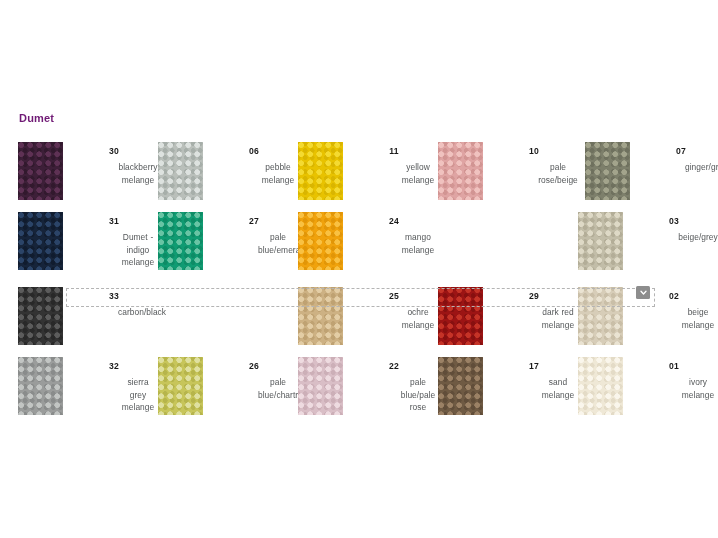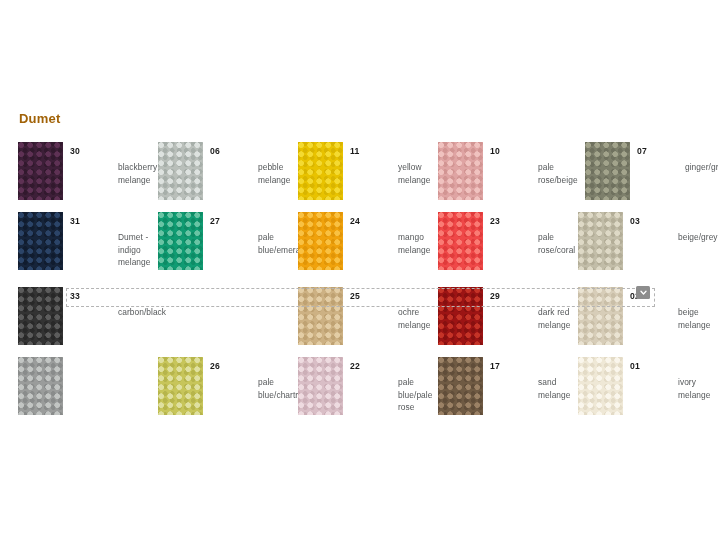--- a/index.html
+++ b/index.html
@@ -21,34 +21,35 @@
     width: 718px;
     height: 538px;
     background: #ffffff;
   }
 
   
   .collection-title {
     position: absolute;
     left: 19px;
     top: 110px;
-    font-size: 13px;
+    font-size: 11px;
     font-weight: 700;
-    color: #a16207;
+    color: #701a75;
     letter-spacing: 0.2px;
     line-height: 17px;
   }
 
   
   .swatch-grid {
     position: absolute;
     left: 0;
     top: 0;
     width: 718px;
     height: 538px;
+    text-align: center;
   }
 
   .swatch-cell {
     position: absolute;
     width: 140px;
     height: 70px;
   }
 
   .swatch-chip {
     position: absolute;
@@ -149,24 +150,20 @@
         <div class="swatch-meta"><div class="swatch-code">31</div><div class="swatch-name">Dumet - indigo melange</div></div>
       </div>
       <div class="swatch-cell" style="left: 158px; top: 212px;">
         <div class="swatch-chip" style="background-image: radial-gradient(circle at 35% 35%, rgb(104, 196, 164) 0px, rgb(104, 196, 164) 2.6px, transparent 3px), radial-gradient(circle at 60% 65%, rgba(10, 121, 86, 0.44) 0px, rgba(10, 121, 86, 0.44) 2.2px, transparent 2.6px), linear-gradient(rgb(16, 155, 114), rgb(16, 155, 114));"></div>
         <div class="swatch-meta"><div class="swatch-code">27</div><div class="swatch-name">pale blue/emerald</div></div>
       </div>
       <div class="swatch-cell" style="left: 298px; top: 212px;">
         <div class="swatch-chip" style="background-image: radial-gradient(circle at 35% 35%, rgb(249, 193, 66) 0px, rgb(249, 193, 66) 2.6px, transparent 3px), radial-gradient(circle at 60% 65%, rgba(207, 134, 0, 0.44) 0px, rgba(207, 134, 0, 0.44) 2.2px, transparent 2.6px), linear-gradient(rgb(240, 162, 12), rgb(240, 162, 12));"></div>
         <div class="swatch-meta"><div class="swatch-code">24</div><div class="swatch-name">mango melange</div></div>
       </div>
-      <div class="swatch-cell" style="left: 438px; top: 212px;">
-        <div class="swatch-chip" style="background-image: radial-gradient(circle at 35% 35%, rgb(250, 123, 116) 0px, rgb(250, 123, 116) 2.6px, transparent 3px), radial-gradient(circle at 60% 65%, rgba(205, 43, 43, 0.44) 0px, rgba(205, 43, 43, 0.44) 2.2px, transparent 2.6px), linear-gradient(rgb(239, 72, 72), rgb(239, 72, 72));"></div>
-        <div class="swatch-meta"><div class="swatch-code">23</div><div class="swatch-name">pale rose/coral</div></div>
-      </div>
       <div class="swatch-cell" style="left: 578px; top: 212px; text-decoration: underline;">
         <div class="swatch-chip" style="background-image: radial-gradient(circle at 35% 35%, rgb(222, 217, 198) 0px, rgb(222, 217, 198) 2.6px, transparent 3px), radial-gradient(circle at 60% 65%, rgba(160, 154, 132, 0.44) 0px, rgba(160, 154, 132, 0.44) 2.2px, transparent 2.6px), linear-gradient(rgb(194, 189, 168), rgb(194, 189, 168));"></div>
         <div class="swatch-meta"><div class="swatch-code">03</div><div class="swatch-name">beige/grey</div></div>
       </div>
       <div class="swatch-cell" style="left: 18px; top: 287px;">
         <div class="swatch-chip" style="background-image: radial-gradient(circle at 35% 35%, rgb(92, 92, 92) 0px, rgb(92, 92, 92) 2.6px, transparent 3px), radial-gradient(circle at 60% 65%, rgba(26, 26, 26, 0.44) 0px, rgba(26, 26, 26, 0.44) 2.2px, transparent 2.6px), linear-gradient(rgb(51, 51, 51), rgb(51, 51, 51));"></div>
         <div class="swatch-meta"><div class="swatch-code">33</div><div class="swatch-name">carbon/black</div></div>
       </div>
       <div class="swatch-cell" style="left: 298px; top: 287px;">
         <div class="swatch-chip" style="background-image: radial-gradient(circle at 35% 35%, rgb(227, 205, 165) 0px, rgb(227, 205, 165) 2.6px, transparent 3px), radial-gradient(circle at 60% 65%, rgba(173, 143, 94, 0.44) 0px, rgba(173, 143, 94, 0.44) 2.2px, transparent 2.6px), linear-gradient(rgb(205, 177, 131), rgb(205, 177, 131));"></div>
@@ -175,20 +172,21 @@
       <div class="swatch-cell" style="left: 438px; top: 287px;">
         <div class="swatch-chip" style="background-image: radial-gradient(circle at 35% 35%, rgb(197, 51, 39) 0px, rgb(197, 51, 39) 2.6px, transparent 3px), radial-gradient(circle at 60% 65%, rgba(110, 11, 11, 0.44) 0px, rgba(110, 11, 11, 0.44) 2.2px, transparent 2.6px), linear-gradient(rgb(156, 20, 20), rgb(156, 20, 20));"></div>
         <div class="swatch-meta"><div class="swatch-code">29</div><div class="swatch-name">dark red melange</div></div>
       </div>
       <div class="swatch-cell" style="left: 578px; top: 287px;">
         <div class="swatch-chip" style="background-image: radial-gradient(circle at 35% 35%, rgb(234, 227, 210) 0px, rgb(234, 227, 210) 2.6px, transparent 3px), radial-gradient(circle at 60% 65%, rgba(183, 172, 147, 0.44) 0px, rgba(183, 172, 147, 0.44) 2.2px, transparent 2.6px), linear-gradient(rgb(215, 205, 184), rgb(215, 205, 184));"></div>
         <div class="swatch-meta"><div class="swatch-code">02</div><div class="swatch-name">beige melange</div></div>
       </div>
       <div class="swatch-cell" style="left: 18px; top: 357px;">
         <div class="swatch-chip" style="background-image: radial-gradient(circle at 35% 35%, rgb(194, 197, 195) 0px, rgb(194, 197, 195) 2.6px, transparent 3px), radial-gradient(circle at 60% 65%, rgba(117, 120, 119, 0.44) 0px, rgba(117, 120, 119, 0.44) 2.2px, transparent 2.6px), linear-gradient(rgb(154, 156, 155), rgb(154, 156, 155));"></div>
+        <div class="swatch-meta"><div class="swatch-code">32</div><div class="swatch-name">sierra grey melange</div></div>
       </div>
       <div class="swatch-cell" style="left: 158px; top: 357px;">
         <div class="swatch-chip" style="background-image: radial-gradient(circle at 35% 35%, rgb(223, 224, 160) 0px, rgb(223, 224, 160) 2.6px, transparent 3px), radial-gradient(circle at 60% 65%, rgba(160, 161, 58, 0.44) 0px, rgba(160, 161, 58, 0.44) 2.2px, transparent 2.6px), linear-gradient(rgb(199, 197, 90), rgb(199, 197, 90));"></div>
         <div class="swatch-meta"><div class="swatch-code">26</div><div class="swatch-name">pale blue/chartreuse</div></div>
       </div>
       <div class="swatch-cell" style="left: 298px; top: 357px;">
         <div class="swatch-chip" style="background-image: radial-gradient(circle at 35% 35%, rgb(238, 219, 224) 0px, rgb(238, 219, 224) 2.6px, transparent 3px), radial-gradient(circle at 60% 65%, rgba(187, 155, 165, 0.44) 0px, rgba(187, 155, 165, 0.44) 2.2px, transparent 2.6px), linear-gradient(rgb(217, 190, 198), rgb(217, 190, 198));"></div>
         <div class="swatch-meta"><div class="swatch-code">22</div><div class="swatch-name">pale blue/pale rose</div></div>
       </div>
       <div class="swatch-cell" style="left: 438px; top: 357px;">

